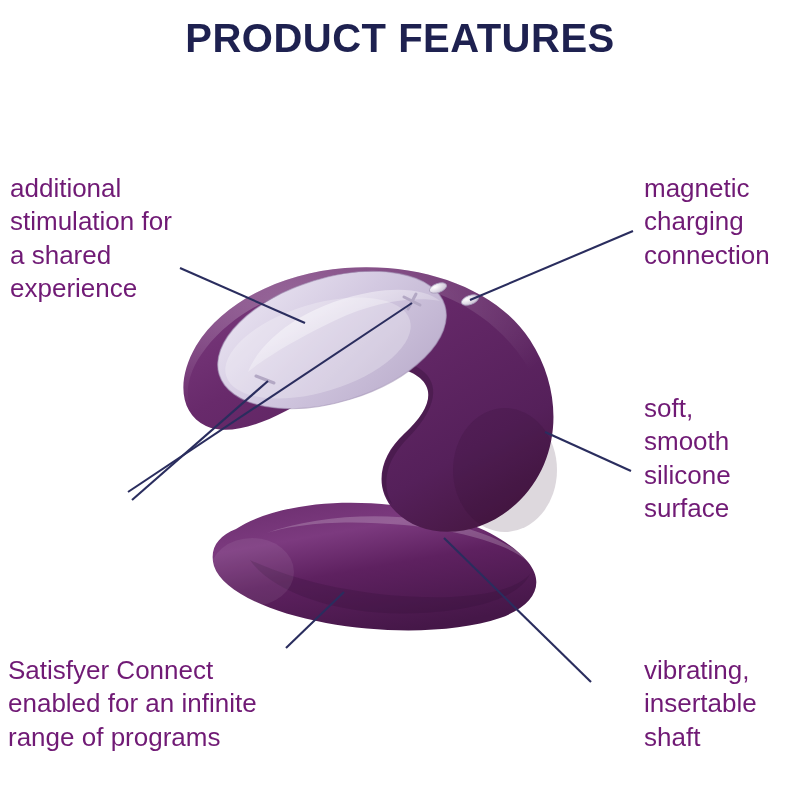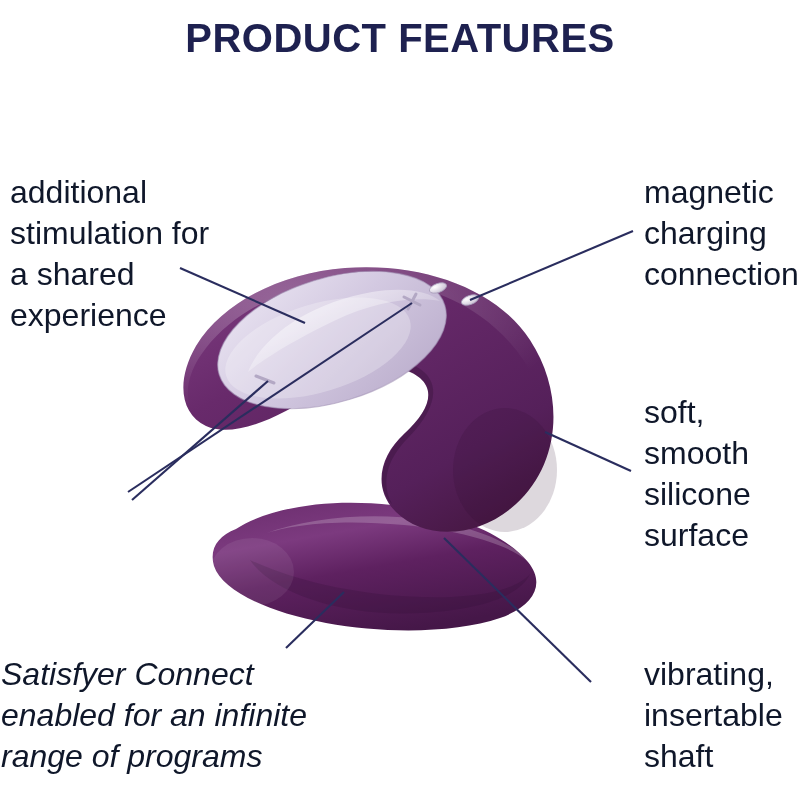--- a/index.html
+++ b/index.html
@@ -34,33 +34,33 @@
     font-size: 40px;
     font-weight: 700;
     letter-spacing: 0.5px;
     color: #1e2150;
     line-height: 1.1;
   }
 
   
   .label {
     position: absolute;
-    font-size: 32px;
+    font-size: 26px;
     line-height: 1.28;
-    color: #0f172a;
+    color: #701a75;
     font-weight: 400;
     white-space: pre-line;
   }
   .label.right { text-align: left; }
 
   #label-additional   { left: 10px;  top: 172px; width: 240px; }
   #label-magnetic     { left: 644px; top: 172px; width: 160px; }
   #label-control      { left: 10px;  top: 450px; width: 210px; }
   #label-soft         { left: 644px; top: 392px; width: 160px; }
-  #label-satisfyer    { left: 1px;  top: 654px; width: 330px; font-style: italic; }
+  #label-satisfyer    { left: 8px;  top: 654px; width: 330px; }
   #label-vibrating    { left: 644px; top: 654px; width: 160px; }
 
   
   #artwork {
     position: absolute;
     left: 0; top: 0;
     width: 800px;
     height: 800px;
     pointer-events: none;
   }

